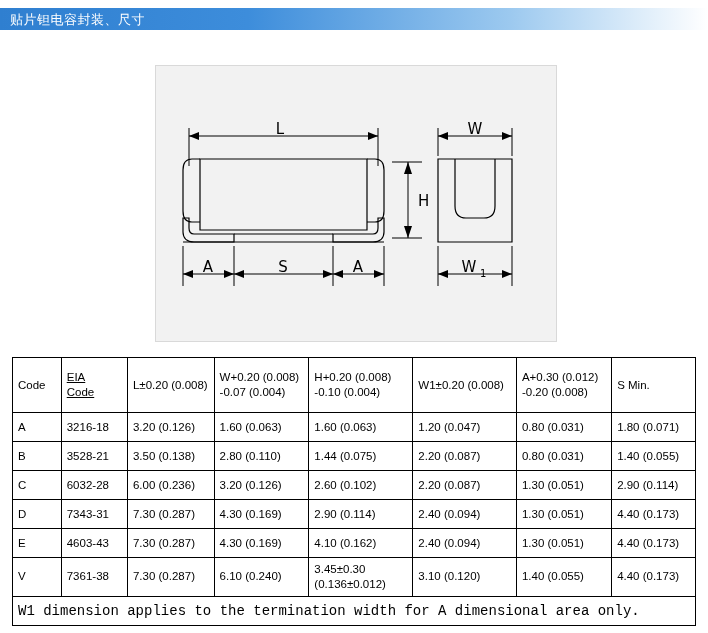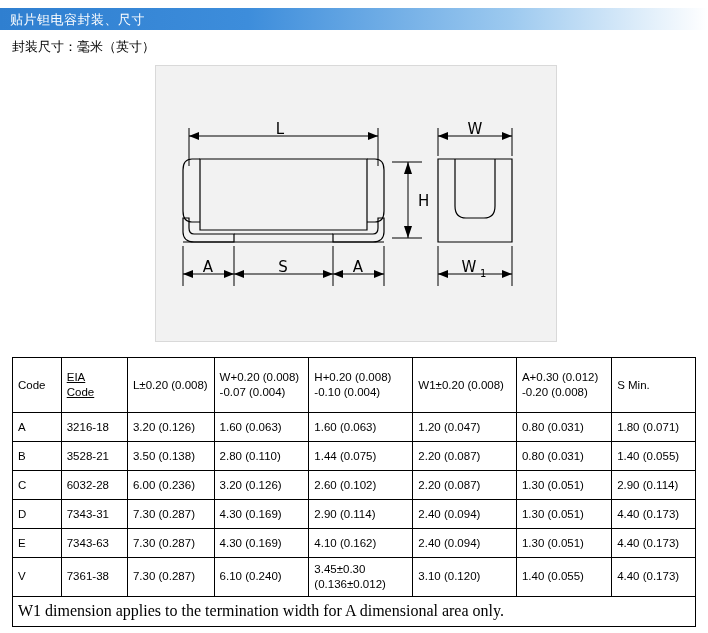--- a/index.html
+++ b/index.html
@@ -99,36 +99,35 @@
   }
   .col-code { width: 42px; }
   .col-eia { width: 66px; text-decoration: underline; }
   .col-l { width: 92px; }
   .col-w { width: 102px; }
   .col-h { width: 102px; }
   .col-w1 { width: 112px; }
   .col-a { width: 104px; }
   .col-s { width: 88px; margin-left: 38px; }
   .footnote-row td {
-    font-family: Liberation Serif, serif;
-    font-size: 16px;
+    font-family: Liberation Mono, monospace;
+    font-size: 14px;
     padding: 6px 6px;
   }
 </style>
 </head>
 <body>
 
 <div class="page">
 
   <div class="header-bar">
     <div class="bar-bg"></div>
     <div class="bar-title">贴片钽电容封装、尺寸</div>
   </div>
 
-  <div class="subtitle">封装尺寸：毫米（英寸）</div>
 
   <div class="drawing-wrap">
     <svg width="398" height="273" viewBox="0 0 398 273">
       <g fill="none" stroke="#000000" stroke-width="1.2">
 
         <line x1="33" y1="62" x2="33" y2="100" stroke-width="1"></line>
         <line x1="222" y1="62" x2="222" y2="100" stroke-width="1"></line>
         <line x1="33" y1="70" x2="222" y2="70" stroke-width="1"></line>
 
         <polygon points="33,70 43,66 43,74" fill="#000000" stroke="none"></polygon>
@@ -250,21 +249,21 @@
           <td>7343-31</td>
           <td>7.30  (0.287)</td>
           <td>4.30  (0.169)</td>
           <td>2.90  (0.114)</td>
           <td>2.40  (0.094)</td>
           <td>1.30  (0.051)</td>
           <td>4.40  (0.173)</td>
         </tr>
         <tr>
           <td>E</td>
-          <td>7343-63</td>
+          <td>4603-43</td>
           <td>7.30  (0.287)</td>
           <td>4.30  (0.169)</td>
           <td>4.10  (0.162)</td>
           <td>2.40  (0.094)</td>
           <td>1.30  (0.051)</td>
           <td>4.40  (0.173)</td>
         </tr>
         <tr>
           <td>V</td>
           <td>7361-38</td>

